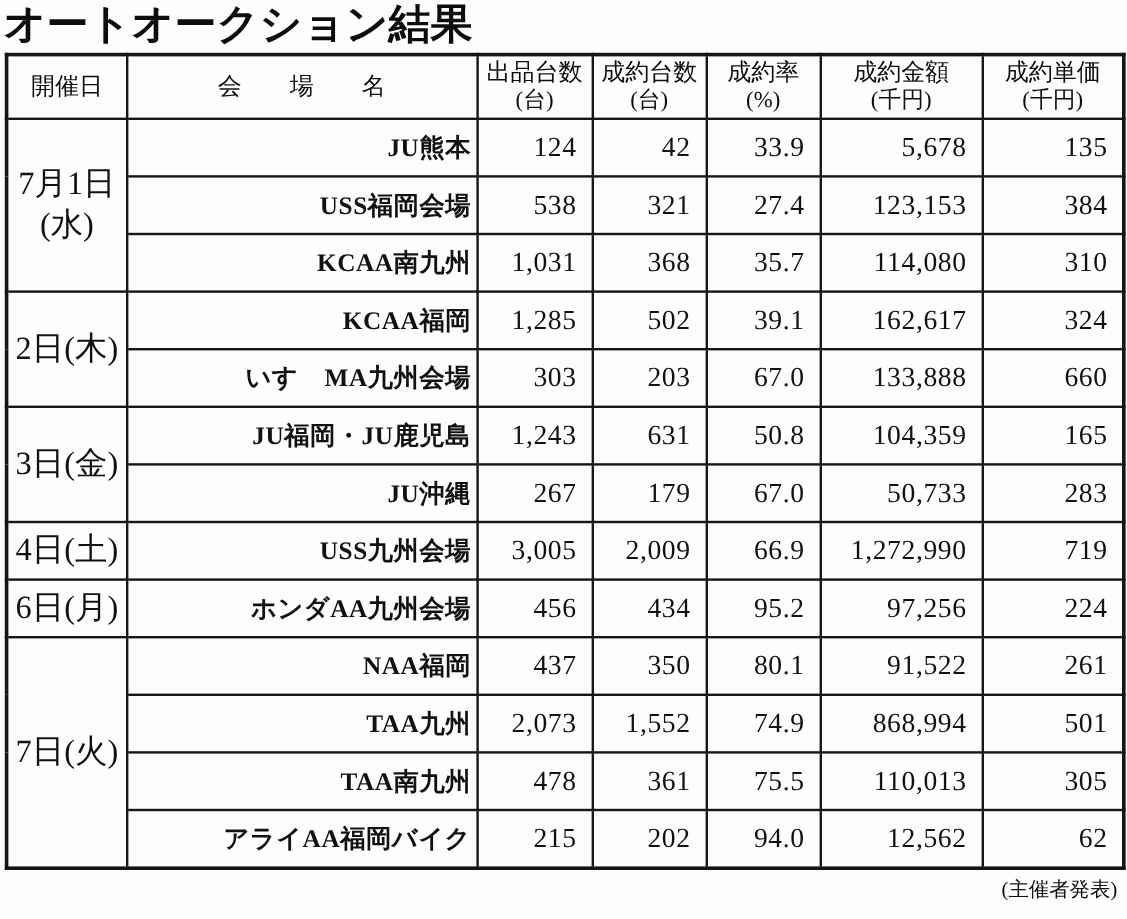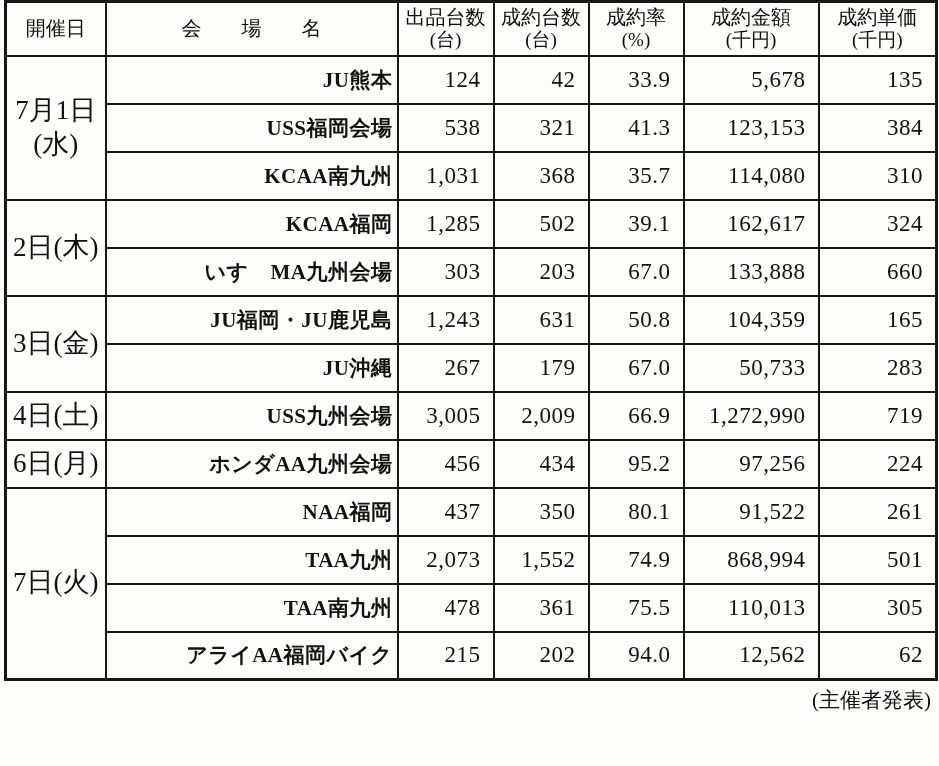--- a/index.html
+++ b/index.html
@@ -76,30 +76,31 @@
   td.num-cell {
     text-align: right;
     vertical-align: middle;
     font-size: 23px;
     padding: 0 12px 0 2px;
     letter-spacing: 0.5px;
     white-space: nowrap;
   }
   .footer-note {
     text-align: right;
-    font-size: 21px;
+    font-size: 17px;
     padding: 5px 8px 0 0;
     color: #0d0d0d;
   }
 </style>
 </head>
 <body>
 
 <div class="page">
 
+  <h1 class="page-title">オートオークション結果</h1>
 
   <table class="results">
     <colgroup>
       <col style="width:100px">
         <col style="width:292px">
         <col style="width:96px">
       <col style="width:95px">
         <col style="width:95px">
         <col style="width:135px">
         <col style="width:118px">
@@ -144,21 +145,21 @@
         <td class="num-cell">124</td>
         <td class="num-cell">42</td>
         <td class="num-cell">33.9</td>
         <td class="num-cell">5,678</td>
         <td class="num-cell">135</td>
       </tr>
       <tr class="data-row">
         <td class="venue-cell">USS福岡会場</td>
         <td class="num-cell">538</td>
         <td class="num-cell">321</td>
-        <td class="num-cell">41.3</td>
+        <td class="num-cell">27.4</td>
         <td class="num-cell">123,153</td>
         <td class="num-cell">384</td>
       </tr>
       <tr class="data-row">
         <td class="venue-cell">KCAA南九州</td>
         <td class="num-cell">1,031</td>
         <td class="num-cell">368</td>
         <td class="num-cell">35.7</td>
         <td class="num-cell">114,080</td>
         <td class="num-cell">310</td>

